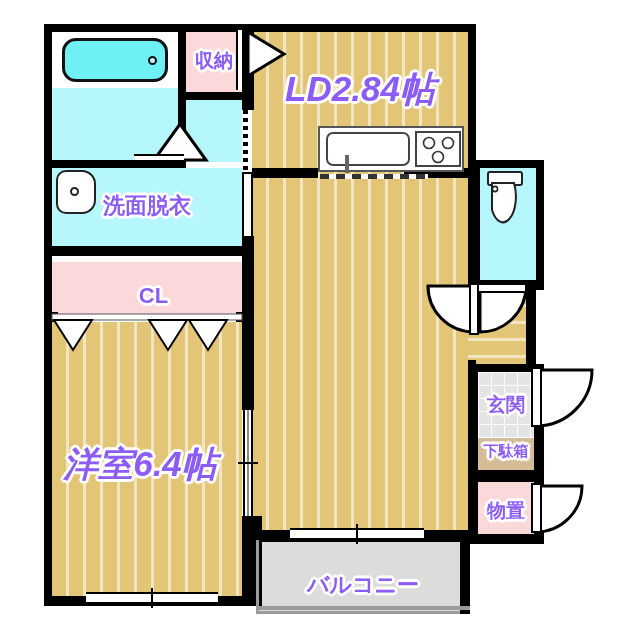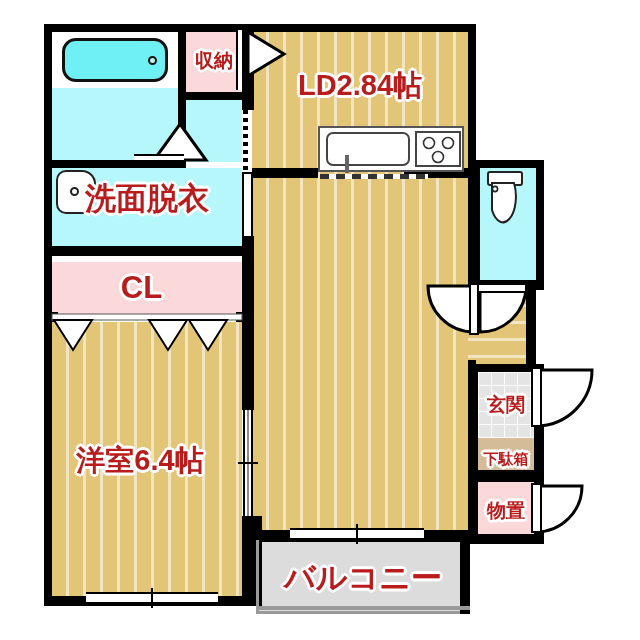--- a/index.html
+++ b/index.html
@@ -51,32 +51,32 @@
   
   .wall{background:#000000;}
 
   
   .sash{background:#ffffff;border:2px solid #000;}
   .sash-h{background:#ffffff;border-top:2px solid #000;border-bottom:2px solid #000;}
 
   
   .lab{
     position:absolute;
-    color:#b91c1c;
+    color:#8b5cf6;
     font-weight:700;
     white-space:nowrap;
     text-align:center;
     letter-spacing:0px;
     text-shadow:
       2px 0 #fff,-2px 0 #fff,0 2px #fff,0 -2px #fff,
       2px 2px #fff,-2px 2px #fff,2px -2px #fff,-2px -2px #fff,
       3px 0 #fff,-3px 0 #fff,0 3px #fff,0 -3px #fff;
   }
-  .lab-xl{font-size:29px;}
-  .lab-lg{font-size:31px;}
+  .lab-xl{font-size:35px;font-style:italic;}
+  .lab-lg{font-size:22px;margin-top:13px;}
   .lab-sm{font-size:19px;}
   .lab-tiny{font-size:15px;}
 
   svg{display:block;overflow:visible;}
 </style>
 </head>
 <body>
 
 <div id="plan">
 
@@ -229,27 +229,27 @@
 
   <div class="abs" style="left:256px;top:540px;width:214px;height:74px;border:3px solid #9a9a9a;border-top:none;"></div>
   <div class="abs wall" style="left:460px;top:540px;width:10px;height:74px;"></div>
   <div class="abs" style="left:256px;top:606px;width:214px;height:4px;background:#9a9a9a;"></div>
 
   <div class="lab lab-xl" style="left:252px;top:66px;width:216px;">LD2.84帖</div>
 
 
   <div class="lab lab-xl" style="left:52px;top:441px;width:176px;">洋室6.4帖</div>
 
-  <div class="lab lab-lg" style="left:52px;top:270px;width:179px;">CL</div>
+  <div class="lab lab-lg" style="left:64px;top:270px;width:179px;">CL</div>
 
   <div class="lab lab-lg" style="left:52px;top:178px;width:190px;">洗面脱衣</div>
 
   <div class="lab lab-sm" style="left:184px;top:48px;width:60px;">収納</div>
 
   <div class="lab lab-sm" style="left:478px;top:392px;width:56px;">玄関</div>
 
-  <div class="lab lab-tiny" style="left:476px;top:442px;width:60px;margin-top:8px;">下駄箱</div>
+  <div class="lab lab-tiny" style="left:476px;top:442px;width:60px;">下駄箱</div>
 
   <div class="lab lab-sm" style="left:478px;top:498px;width:56px;">物置</div>
 
   <div class="lab lab-lg" style="left:258px;top:557px;width:210px;">バルコニー</div>
 
 </div>
 
 </body></html>

